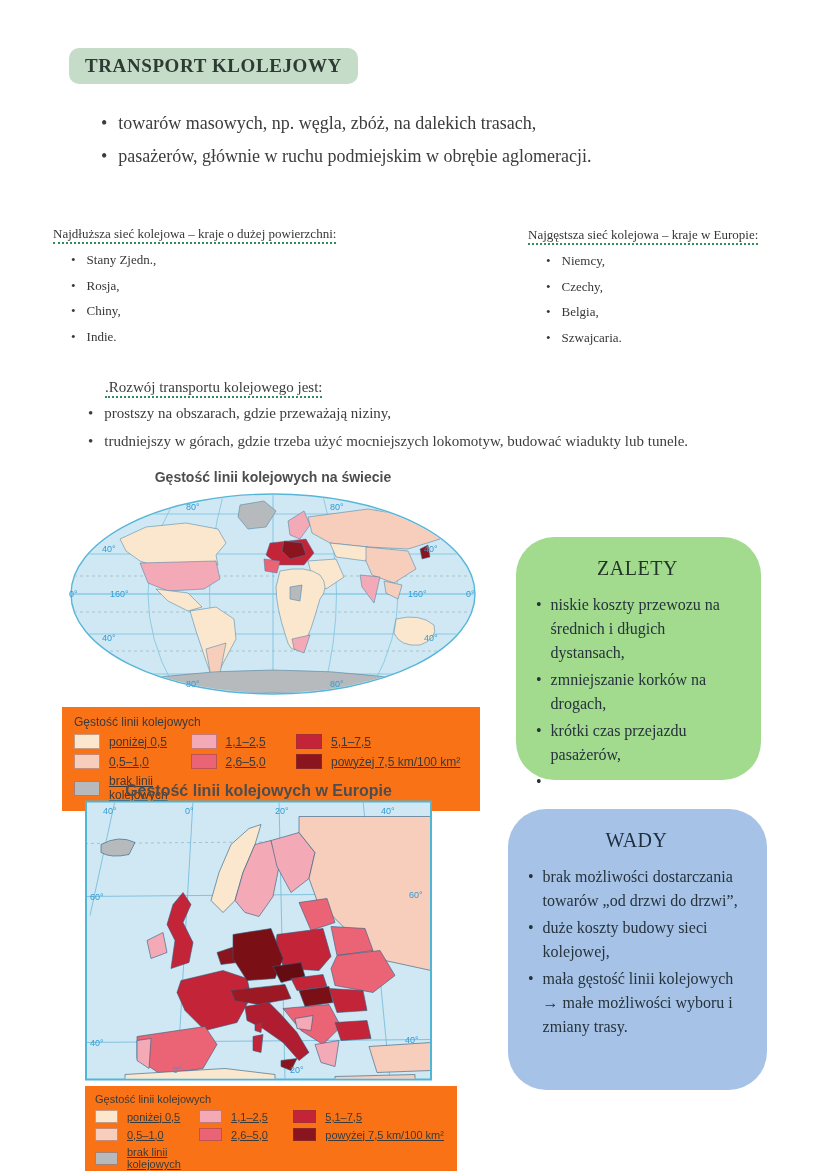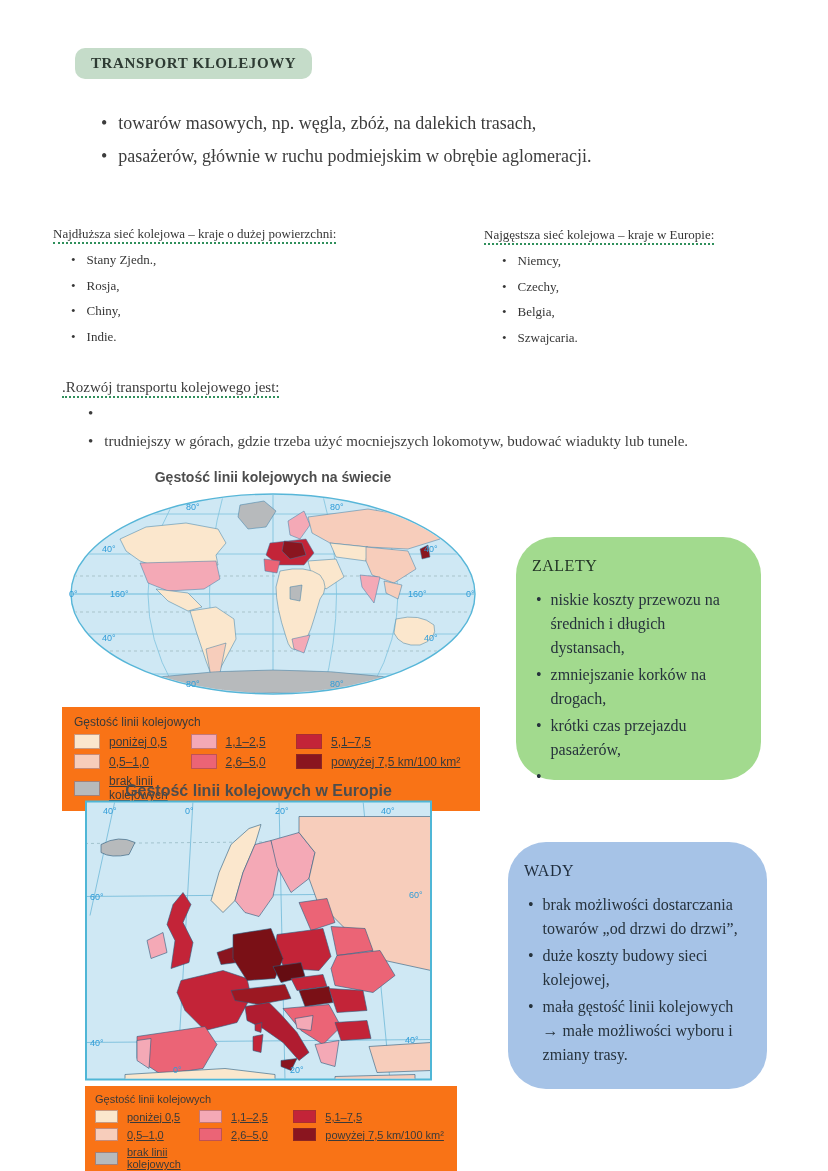--- a/index.html
+++ b/index.html
@@ -2,37 +2,37 @@
 <html lang="pl"><head>
 <meta charset="utf-8">
 <style>
   html,body { margin:0; padding:0; background:#fff; }
   .page {
     position:relative; width:828px; height:1171px; background:#ffffff;
     font-family:"Liberation Serif","DejaVu Serif",serif; color:#3a3a3a; overflow:hidden;
   }
   
   .title-badge {
-    position:absolute; left:75px; top:48px; background:#c5dcc9; border-radius:10px;
-    padding:7px 16px; font-size:15px; letter-spacing:.6px; color:#2e3b33; font-weight:600;
+    position:absolute; left:69px; top:48px; background:#c5dcc9; border-radius:10px;
+    padding:7px 16px; font-size:19px; letter-spacing:.6px; color:#2e3b33; font-weight:600;
   }
   
   .intro { position:absolute; left:84px; top:103px; width:640px; font-size:18px; color:#3c3c3c; }
   .intro-heading { margin-bottom:9px; }
   .b-item { display:flex; gap:11px; margin:7px 0 0 17px; line-height:1.45; }
   .b-dot { flex:0 0 auto; }
   
   .col { position:absolute; font-size:13px; color:#363636; }
   .col-left { left:53px; top:226px; width:430px; }
-  .col-right { left:484px; top:227px; width:300px; }
+  .col-right { left:528px; top:227px; width:300px; }
   .col-heading span { border-bottom:2px dotted #2f8f5b; padding-bottom:1px; }
   .col .b-item { margin:10px 0 0 18px; line-height:1.2; }
   
   .development { position:absolute; left:62px; top:379px; width:745px; font-size:15px; color:#3c3c3c; }
-  .dev-heading span { border-bottom:2px dotted #2f8f5b; padding-bottom:1px; }
+  .dev-heading span { border-bottom:2px dotted #2f8f5b; padding-bottom:1px;margin-left:43px; }
   .development .b-item { margin:8px 0 0 26px; line-height:1.3; }
   
   .map-title { position:absolute; font-family:"Liberation Sans",sans-serif; font-weight:bold; color:#4d4d4d; text-align:center; }
   .world-title { left:68px; top:469px; width:410px; font-size:14px; }
   .europe-title { left:85px; top:782px; width:347px; font-size:16px; }
   .map-svg { position:absolute; }
   .world-svg { left:68px; top:491px; }
   .europe-svg { left:85px; top:800px; }
   .mlabel { font-family:"Liberation Sans",sans-serif; font-size:9px; fill:#2f9cd8; }
   
@@ -47,22 +47,22 @@
   .sw { width:24px; height:13px; border:1px solid rgba(140,60,40,.45); flex:0 0 auto; }
   .legend-europe .sw { width:21px; height:11px; }
   .c1{background:#fbe7cd} .c2{background:#f7cdbb} .c3{background:#f4a9b6}
   .c4{background:#eb6476} .c5{background:#c32438} .c6{background:#8a151f} .c7{background:#b7babc}
   
   .callout {
     position:absolute; border-radius:38px; box-sizing:border-box; color:#26323c;
     padding:20px 18px 16px 16px;
   }
   .adv-box { left:516px; top:537px; width:245px; height:243px; background:#a2da8e; }
-  .dis-box { left:508px; top:842px; width:259px; height:247px; background:#a6c3e7; }
-  .box-title { font-size:16px; letter-spacing:.5px; margin-bottom:13px; color:#233527; }
+  .dis-box { left:508px; top:809px; width:259px; height:281px; background:#a6c3e7; }
+  .box-title { text-align:center; font-size:20px; letter-spacing:.5px; margin-bottom:13px; color:#233527; }
   .dis-box .box-title { color:#1f2d3d; }
   .box-item { display:flex; gap:9px; font-size:16px; line-height:1.5; margin:0 0 3px 4px; }
 </style>
 </head>
 <body>
 
 <div class="page">
 
   <div class="title-badge">TRANSPORT KLOLEJOWY</div>
 
@@ -114,20 +114,21 @@
     <div class="b-item">
         <span class="b-dot">•</span>
         <span>Szwajcaria.</span>
       </div>
   </section>
 
   <section class="development">
     <div class="dev-heading"><span>.Rozwój transportu kolejowego jest:</span></div>
     <div class="b-item">
         <span class="b-dot">•</span>
+        <span>prostszy na obszarach, gdzie przeważają niziny,</span>
       </div>
     <div class="b-item">
         <span class="b-dot">•</span>
         <span>trudniejszy w górach, gdzie trzeba użyć mocniejszych lokomotyw, budować wiadukty lub tunele.</span>
       </div>
   </section>
 
   <div class="map-title world-title">Gęstość linii kolejowych na świecie</div>
   <svg class="map-svg world-svg" width="410" height="206" viewBox="0 0 410 206" xmlns="http://www.w3.org/2000/svg">
     <ellipse cx="205" cy="103" rx="202" ry="100" fill="#cfe8f4" stroke="#57b6d8" stroke-width="1.4"></ellipse>

